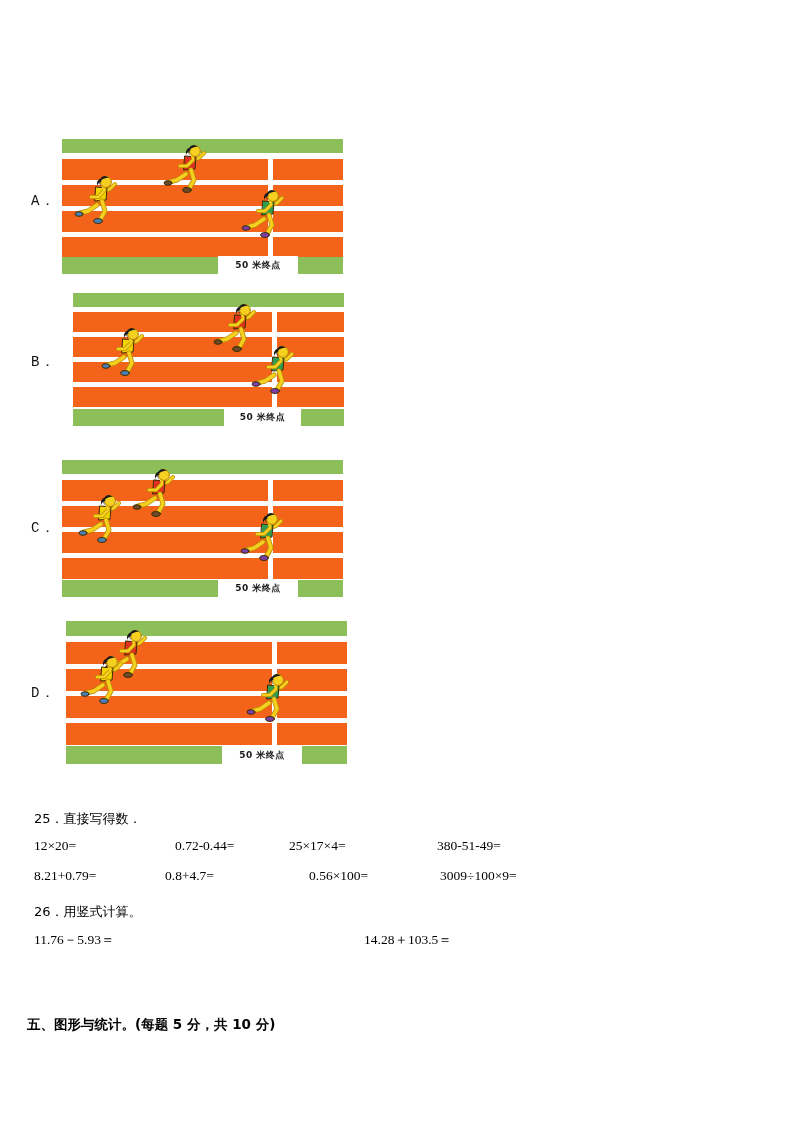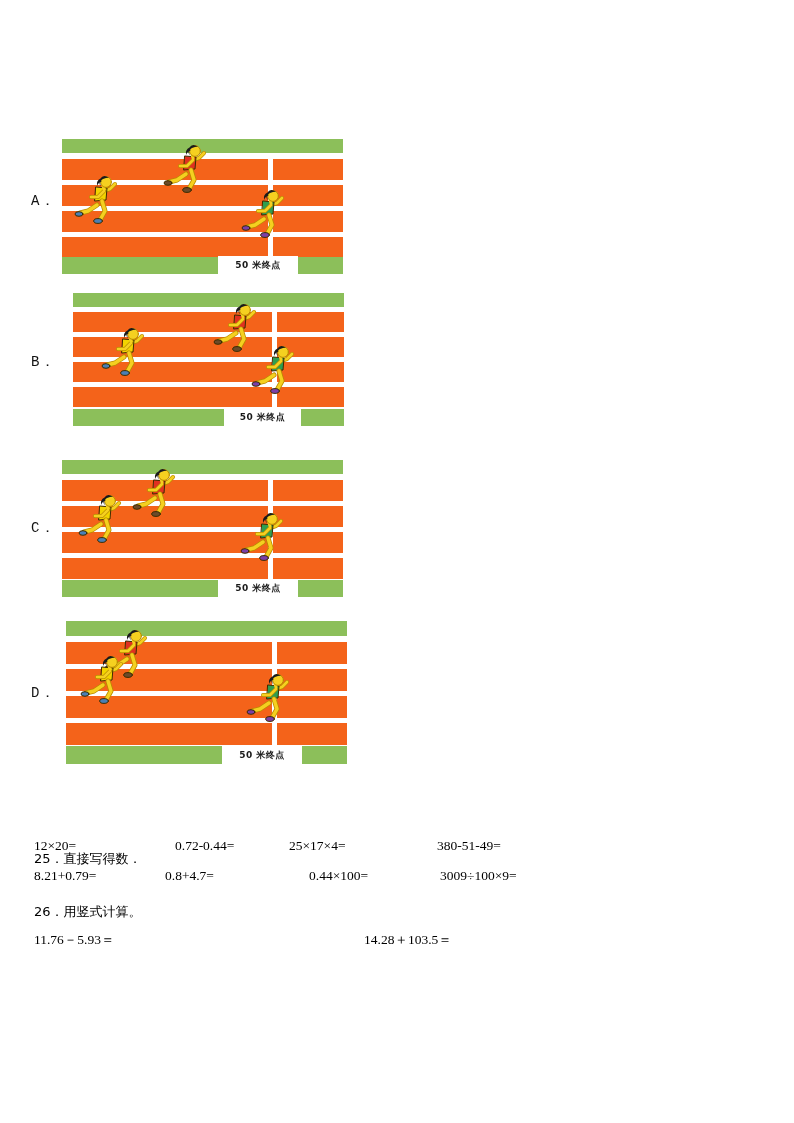--- a/index.html
+++ b/index.html
@@ -504,31 +504,32 @@
       <path d="M33 4.5 Q27 1 24.5 5.5 Q22 10 25 13.5 Q22.5 8 27 6 Q30 4.7 33 4.5 Z" fill="#1a1a1a" stroke="none"></path>
       <path d="M24.5 5.5 Q20 7.5 21 13 Q22.5 9 25.5 8.5 Z" fill="#1a1a1a" stroke="none"></path>
     </g>
   </svg>
           </div>
         </div>
       </div>
     </div>
 
 
-  <div class="q-line" style="left:34px;top:810px;margin-top:40px;">25．直接写得数．</div>
+  <div class="q-line" style="left:34px;top:810px;">25．直接写得数．</div>
 
   <div class="expr" style="left:34px;top:838px;">12×20=</div>
   <div class="expr" style="left:175px;top:838px;">0.72-0.44=</div>
   <div class="expr" style="left:289px;top:838px;">25×17×4=</div>
   <div class="expr" style="left:437px;top:838px;">380-51-49=</div>
 
   <div class="expr" style="left:34px;top:868px;">8.21+0.79=</div>
   <div class="expr" style="left:165px;top:868px;">0.8+4.7=</div>
-  <div class="expr" style="left:309px;top:868px;">0.44×100=</div>
+  <div class="expr" style="left:309px;top:868px;">0.56×100=</div>
   <div class="expr" style="left:440px;top:868px;">3009÷100×9=</div>
 
   <div class="q-line" style="left:34px;top:903px;">26．用竖式计算。</div>
 
   <div class="expr" style="left:34px;top:931px;">11.76－5.93＝</div>
   <div class="expr" style="left:364px;top:931px;">14.28＋103.5＝</div>
 
+  <div class="sec-heading" style="left:27px;top:1016px;">五、图形与统计。(每题 5 分，共 10 分)</div>
 
 </div>
 
 </body></html>

